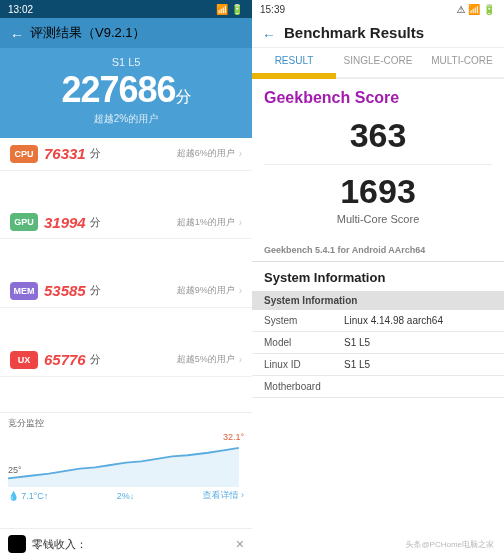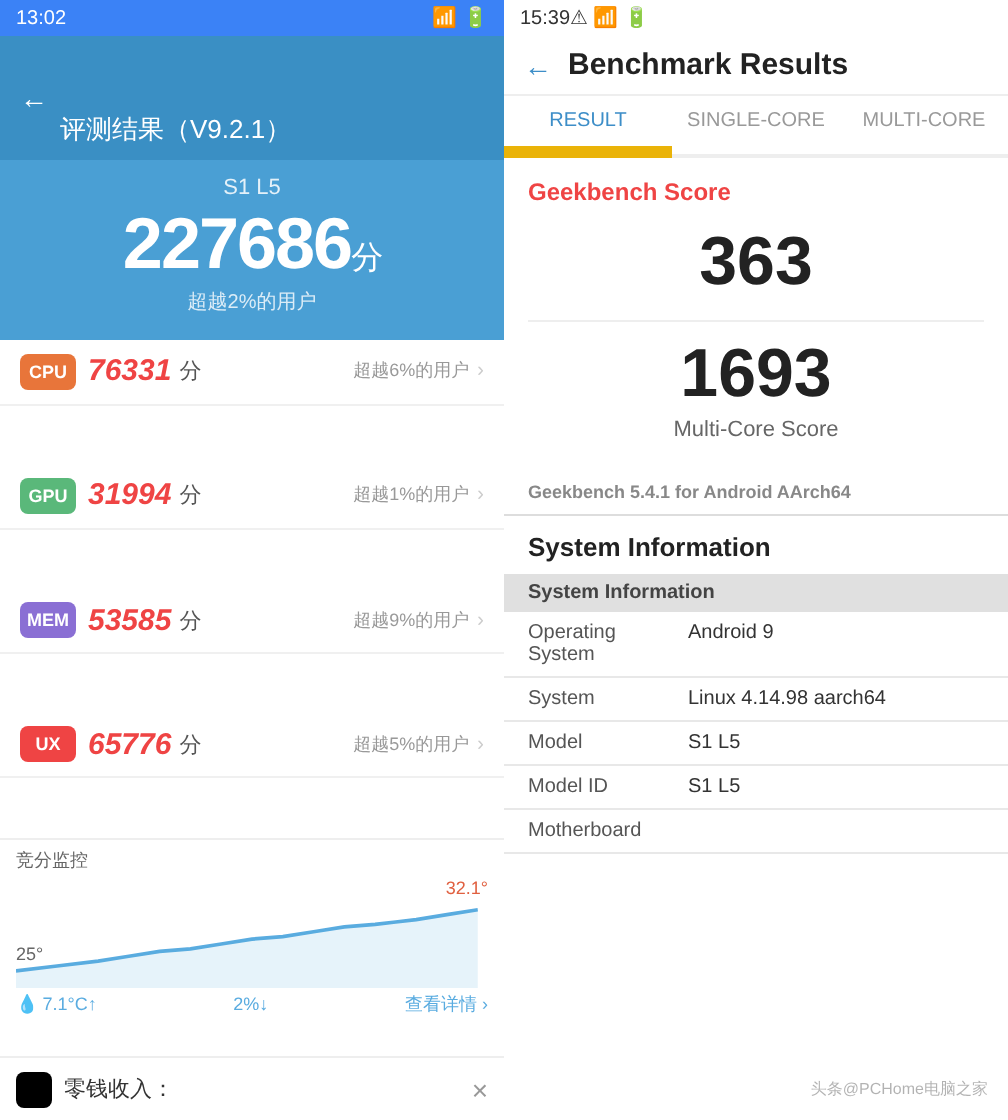--- a/index.html
+++ b/index.html
@@ -19,44 +19,43 @@
       display: flex;
       flex-direction: column;
       overflow: hidden;
     }
 
     .left-status-bar {
       display: flex;
       justify-content: space-between;
       align-items: center;
       padding: 4px 8px;
-      background: #3b82f6;
+      background: #0c4a6e;
       font-size: 10px;
       color: white;
       height: 18px;
     }
 
     .left-header {
       display: flex;
       align-items: center;
       padding: 6px 10px;
       background: #3a8fc4;
     }
 
     .back-arrow {
       color: white;
       font-size: 14px;
       margin-right: 6px;
     }
 
     .left-title {
-      color: #ffffff;
+      color: #000000;
       font-size: 13px;
       font-weight: 500;
-      margin-top: 32px;
     }
 
     .score-section {
       background: #4a9fd4;
       text-align: center;
       padding: 8px 0 12px;
     }
 
     .device-label {
       color: rgba(255,255,255,0.85);
@@ -239,20 +238,21 @@
       width: 252px;
       height: 560px;
       background: white;
       display: flex;
       flex-direction: column;
       overflow: hidden;
     }
 
     .right-status-bar {
       display: flex;
+      justify-content: space-between;
       align-items: center;
       padding: 3px 8px;
       background: white;
       font-size: 10px;
       color: #333;
       height: 18px;
     }
 
     .right-header {
       display: flex;
@@ -293,23 +293,23 @@
       color: #3d8ec8;
       border-bottom: 6px solid #eab308;
       margin-bottom: -2px;
     }
 
     .geekbench-section {
       padding: 10px 12px 6px;
     }
 
     .geekbench-title {
-      font-size: 12px;
-      font-weight: bold;
-      color: #ef4444;
+      font-size: 16px;
+      font-weight: bold;
+      color: #a21caf;
       margin-bottom: 10px;
     }
 
     .score-block {
       text-align: center;
       margin-bottom: 10px;
     }
 
     .score-number {
       font-size: 34px;
@@ -523,33 +523,29 @@
     </div>
   </div>
 
   <div class="geekbench-footer">Geekbench 5.4.1 for Android AArch64</div>
 
   <div class="sysinfo-section">
     <div class="sysinfo-header">System Information</div>
     <div class="sysinfo-table">
       <div class="sysinfo-group-header">System Information</div>
       <div class="sysinfo-row">
-        <span class="sysinfo-key">Operating System</span>
-        <span class="sysinfo-val">Android 9</span>
-      </div>
-      <div class="sysinfo-row">
         <span class="sysinfo-key">System</span>
         <span class="sysinfo-val">Linux 4.14.98 aarch64</span>
       </div>
       <div class="sysinfo-row">
         <span class="sysinfo-key">Model</span>
         <span class="sysinfo-val">S1 L5</span>
       </div>
       <div class="sysinfo-row">
-        <span class="sysinfo-key">Model ID</span>
+        <span class="sysinfo-key">Linux ID</span>
         <span class="sysinfo-val">S1 L5</span>
       </div>
       <div class="sysinfo-row">
         <span class="sysinfo-key">Motherboard</span>
         <span class="sysinfo-val"></span>
       </div>
     </div>
   </div>
 
   <div class="watermark">头条@PCHome电脑之家</div>

